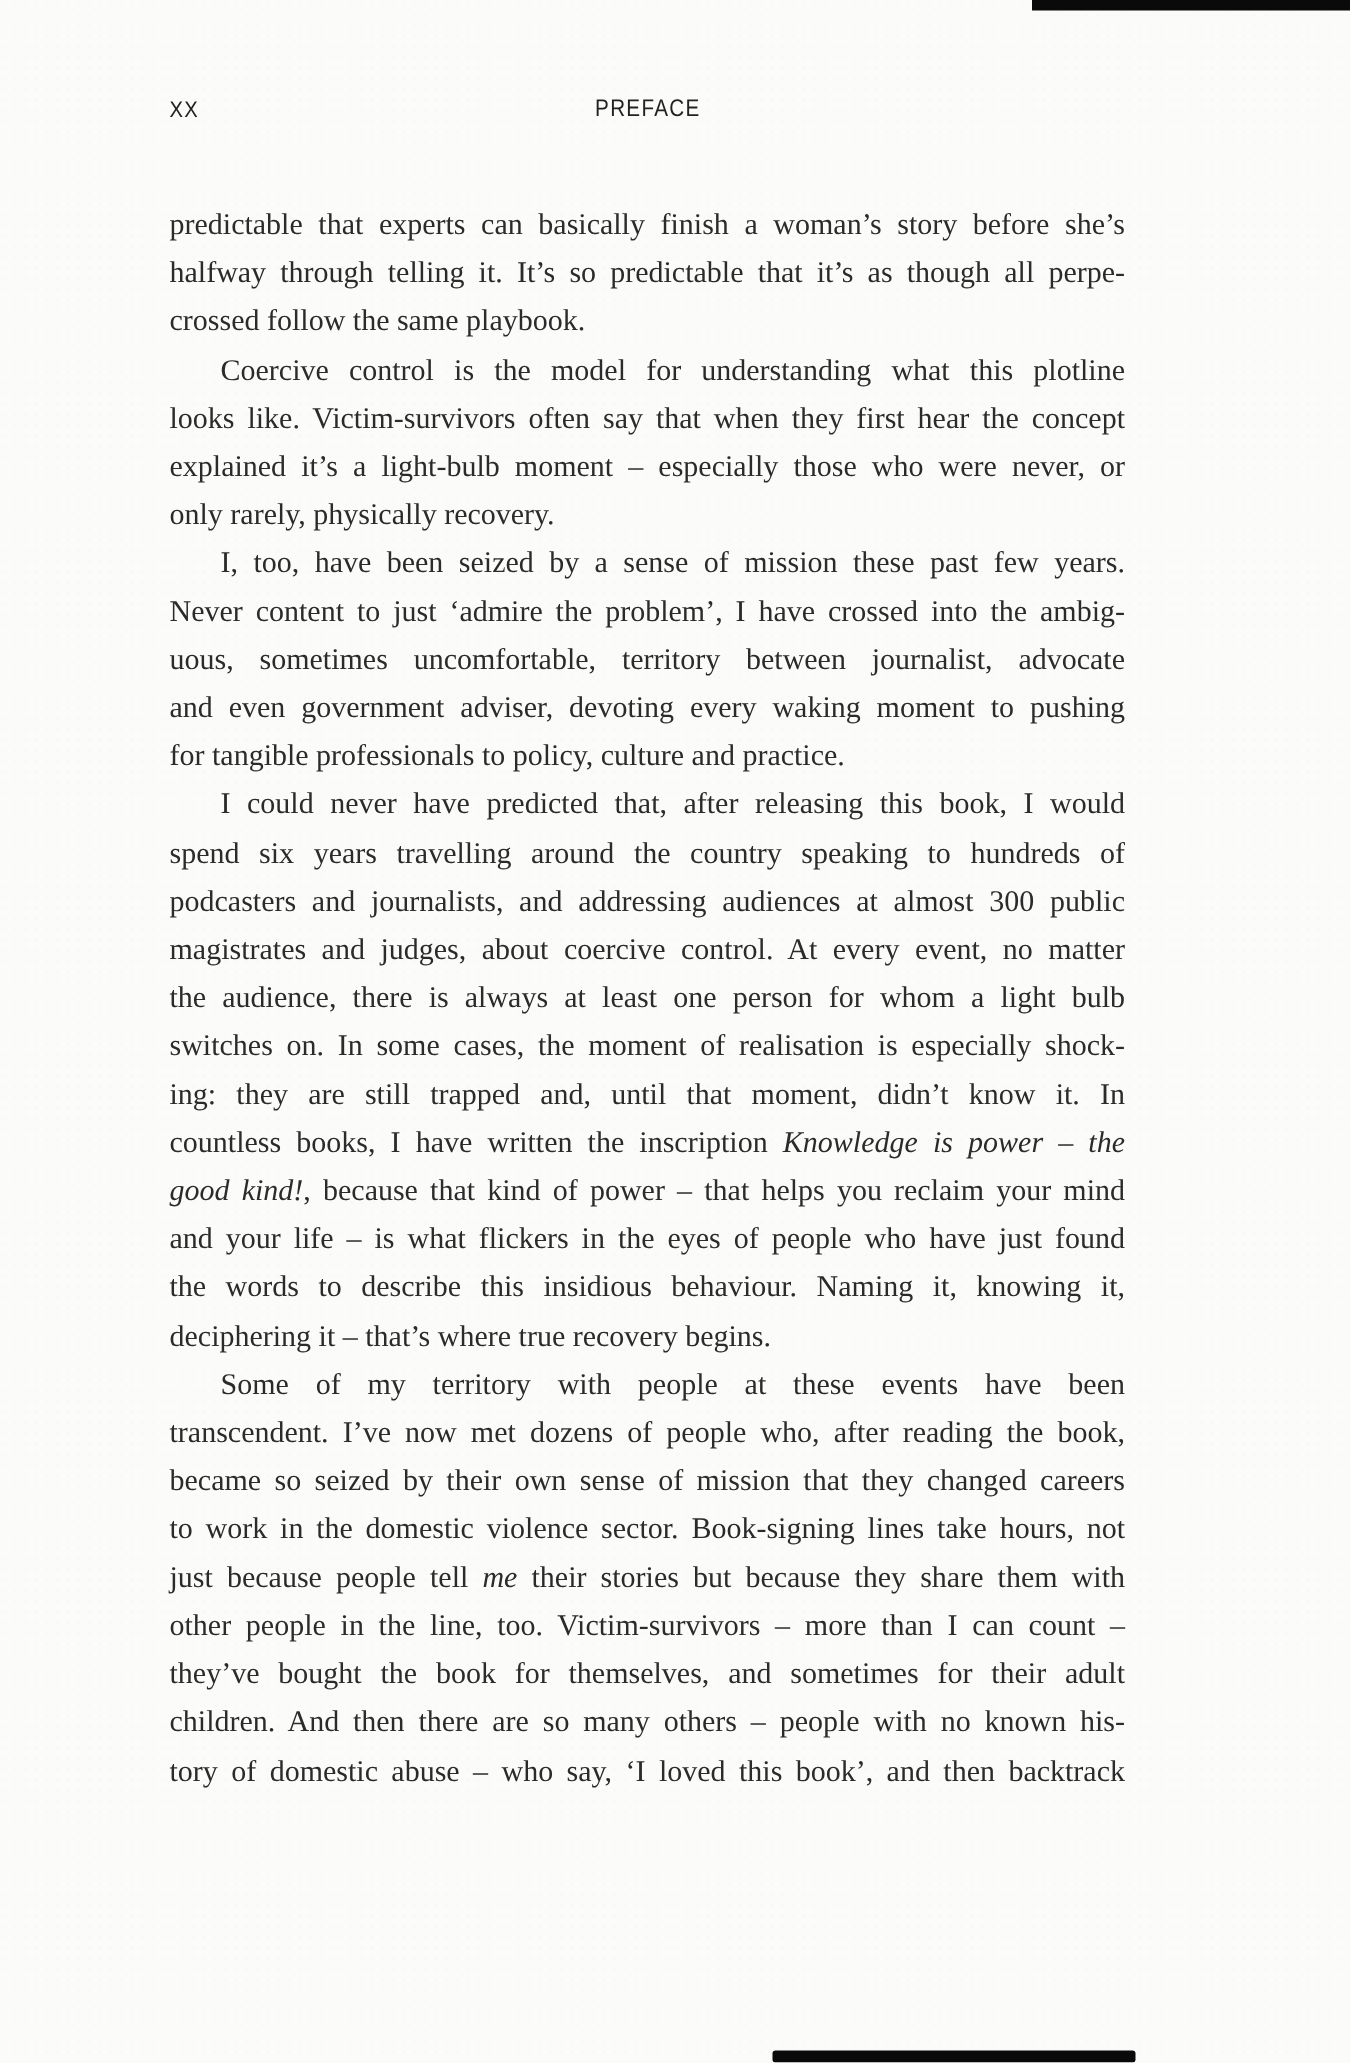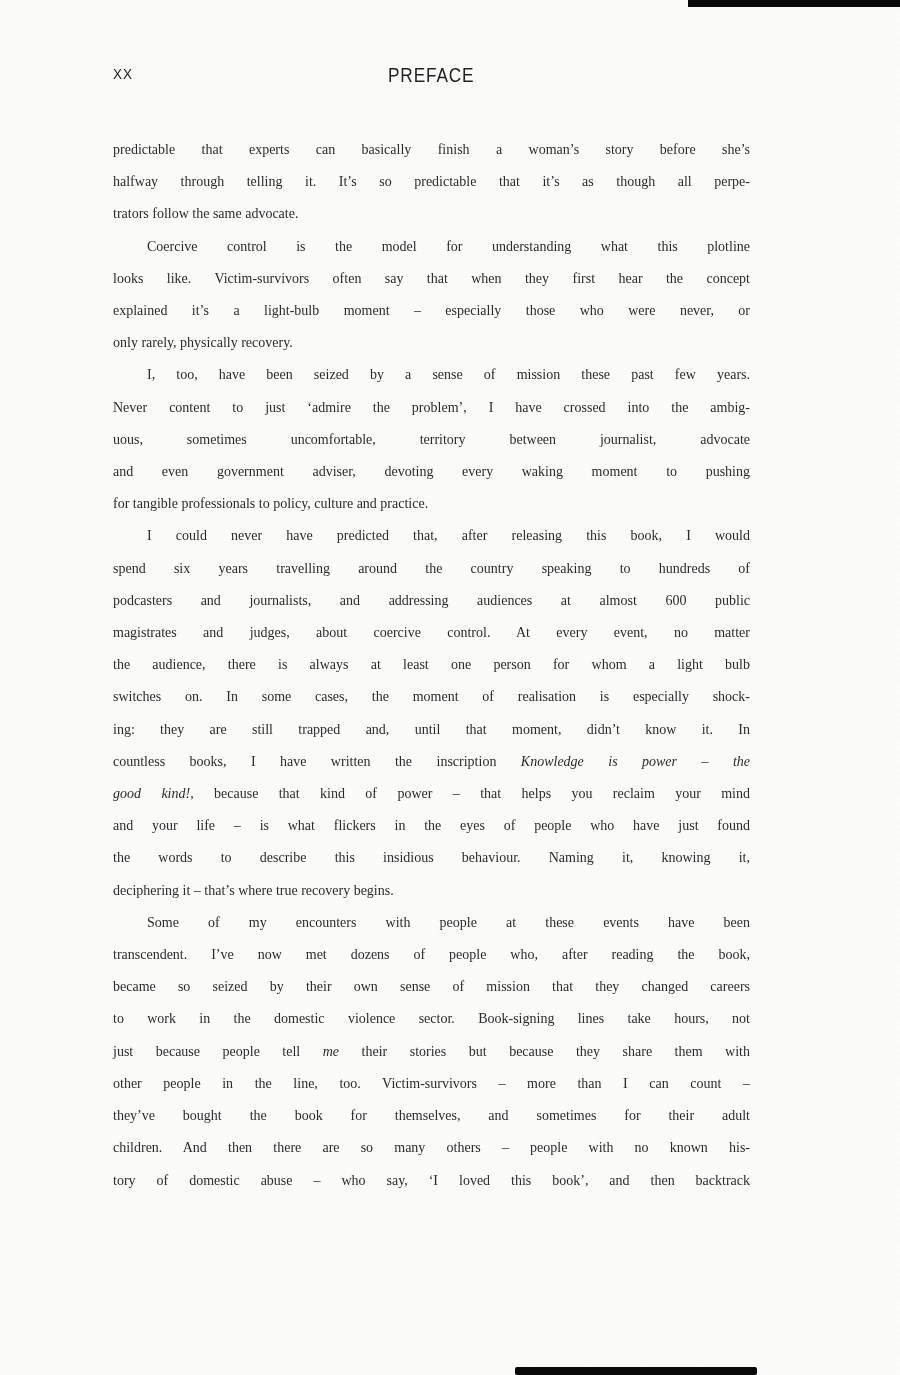--- a/index.html
+++ b/index.html
@@ -44,32 +44,32 @@
     font-size: 15px;
     letter-spacing: 1px;
     display: inline-block;
     transform: scaleX(0.9);
     transform-origin: left center;
   }
   .head-title {
     position: absolute;
     left: 0; right: 0; top: 0;
     text-align: center;
-    font-size: 20px;
+    font-size: 16px;
     letter-spacing: 1px;
   }
   .head-title > span {
     display: inline-block;
     transform: scaleX(0.86);
     transform-origin: center;
   }
   .body-text {
     position: absolute;
     left: 113px; top: 134px; width: 637px;
-    font-size: 14px;
+    font-size: 20px;
     line-height: 32.2px;
     color: var(--body-text, #2b2b2b);
   }
   .line {
     text-align: justify;
     text-align-last: justify;
     text-justify: inter-word;
     white-space: normal;
   }
   .line.indent { text-indent: 34px; }
@@ -86,43 +86,43 @@
   <div class="running-head">
     <span class="folio">XX</span>
     <div class="head-title">
       <span>PREFACE</span>
     </div>
   </div>
 
   <div class="body-text">
       <div class="line"><span>predictable that experts can basically finish a woman’s story before she’s</span></div>
       <div class="line"><span>halfway through telling it. It’s so predictable that it’s as though all perpe-</span></div>
-      <div class="line para-end"><span>trators follow the same advocate.</span></div>
+      <div class="line para-end"><span>crossed follow the same playbook.</span></div>
       <div class="line indent"><span>Coercive control is the model for understanding what this plotline</span></div>
       <div class="line"><span>looks like. Victim-survivors often say that when they first hear the concept</span></div>
       <div class="line"><span>explained it’s a light-bulb moment – especially those who were never, or</span></div>
       <div class="line para-end"><span>only rarely, physically recovery.</span></div>
       <div class="line indent"><span>I, too, have been seized by a sense of mission these past few years.</span></div>
       <div class="line"><span>Never content to just ‘admire the problem’, I have crossed into the ambig-</span></div>
       <div class="line"><span>uous, sometimes uncomfortable, territory between journalist, advocate</span></div>
       <div class="line"><span>and even government adviser, devoting every waking moment to pushing</span></div>
       <div class="line para-end"><span>for tangible professionals to policy, culture and practice.</span></div>
       <div class="line indent"><span>I could never have predicted that, after releasing this book, I would</span></div>
       <div class="line"><span>spend six years travelling around the country speaking to hundreds of</span></div>
-      <div class="line"><span>podcasters and journalists, and addressing audiences at almost 600 public</span></div>
+      <div class="line"><span>podcasters and journalists, and addressing audiences at almost 300 public</span></div>
       <div class="line"><span>magistrates and judges, about coercive control. At every event, no matter</span></div>
       <div class="line"><span>the audience, there is always at least one person for whom a light bulb</span></div>
       <div class="line"><span>switches on. In some cases, the moment of realisation is especially shock-</span></div>
       <div class="line"><span>ing: they are still trapped and, until that moment, didn’t know it. In</span></div>
       <div class="line"><span>countless books, I have written the inscription </span><span class="italic">Knowledge is power – the</span></div>
       <div class="line"><span class="italic">good kind!</span><span>, because that kind of power – that helps you reclaim your mind</span></div>
       <div class="line"><span>and your life – is what flickers in the eyes of people who have just found</span></div>
       <div class="line"><span>the words to describe this insidious behaviour. Naming it, knowing it,</span></div>
       <div class="line para-end"><span>deciphering it – that’s where true recovery begins.</span></div>
-      <div class="line indent"><span>Some of my encounters with people at these events have been</span></div>
+      <div class="line indent"><span>Some of my territory with people at these events have been</span></div>
       <div class="line"><span>transcendent. I’ve now met dozens of people who, after reading the book,</span></div>
       <div class="line"><span>became so seized by their own sense of mission that they changed careers</span></div>
       <div class="line"><span>to work in the domestic violence sector. Book-signing lines take hours, not</span></div>
       <div class="line"><span>just because people tell </span><span class="italic">me</span><span> their stories but because they share them with</span></div>
       <div class="line"><span>other people in the line, too. Victim-survivors – more than I can count –</span></div>
       <div class="line"><span>they’ve bought the book for themselves, and sometimes for their adult</span></div>
       <div class="line"><span>children. And then there are so many others – people with no known his-</span></div>
       <div class="line"><span>tory of domestic abuse – who say, ‘I loved this book’, and then backtrack</span></div>
     </div>
 

